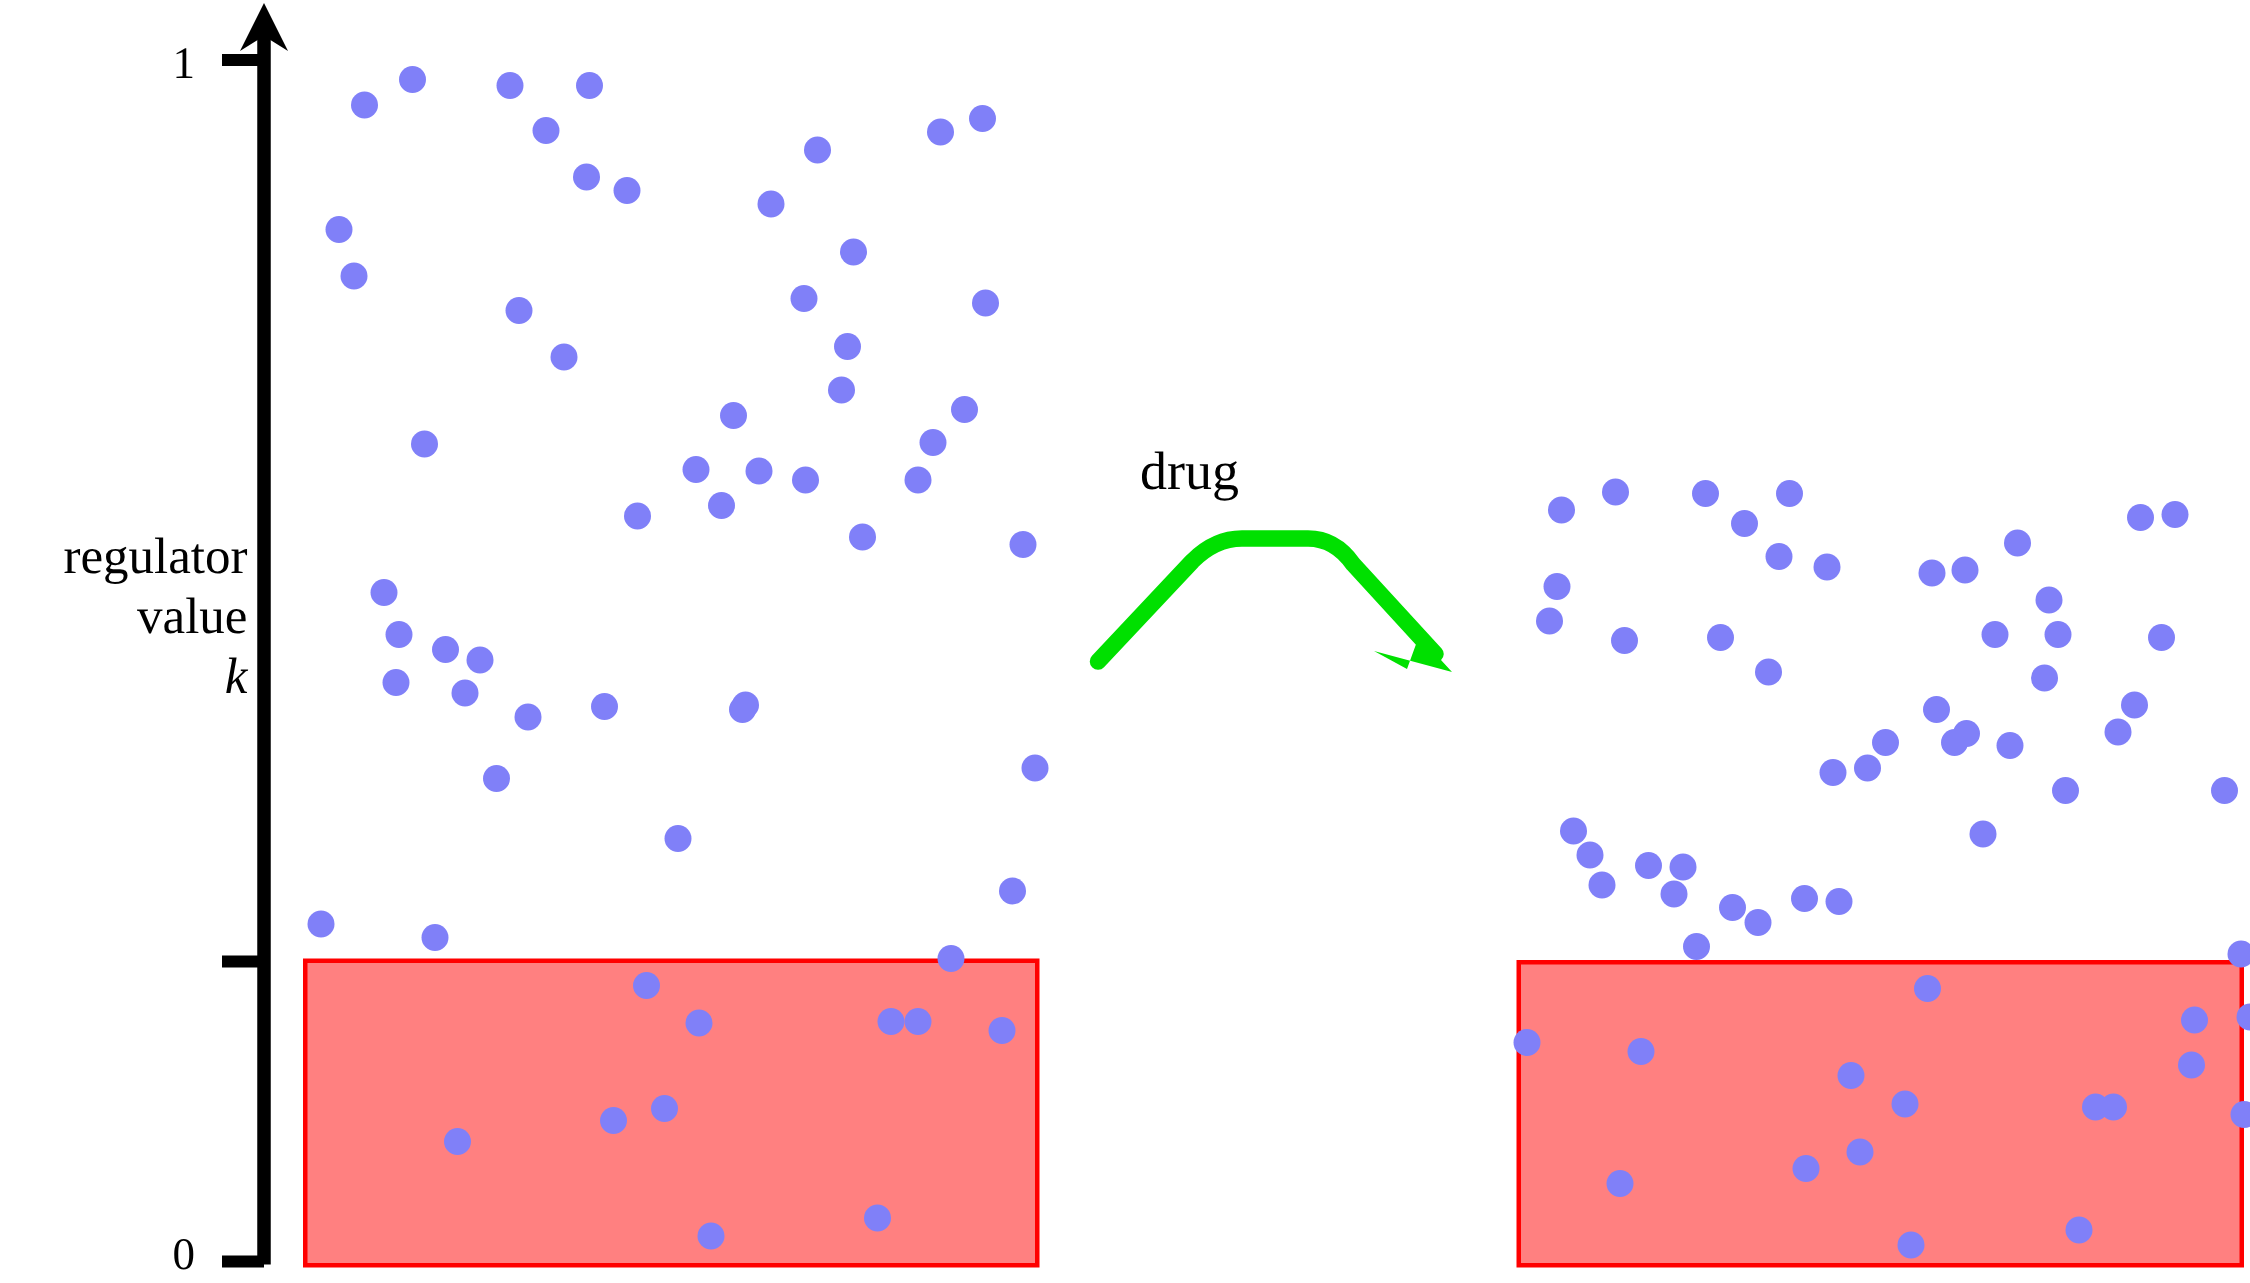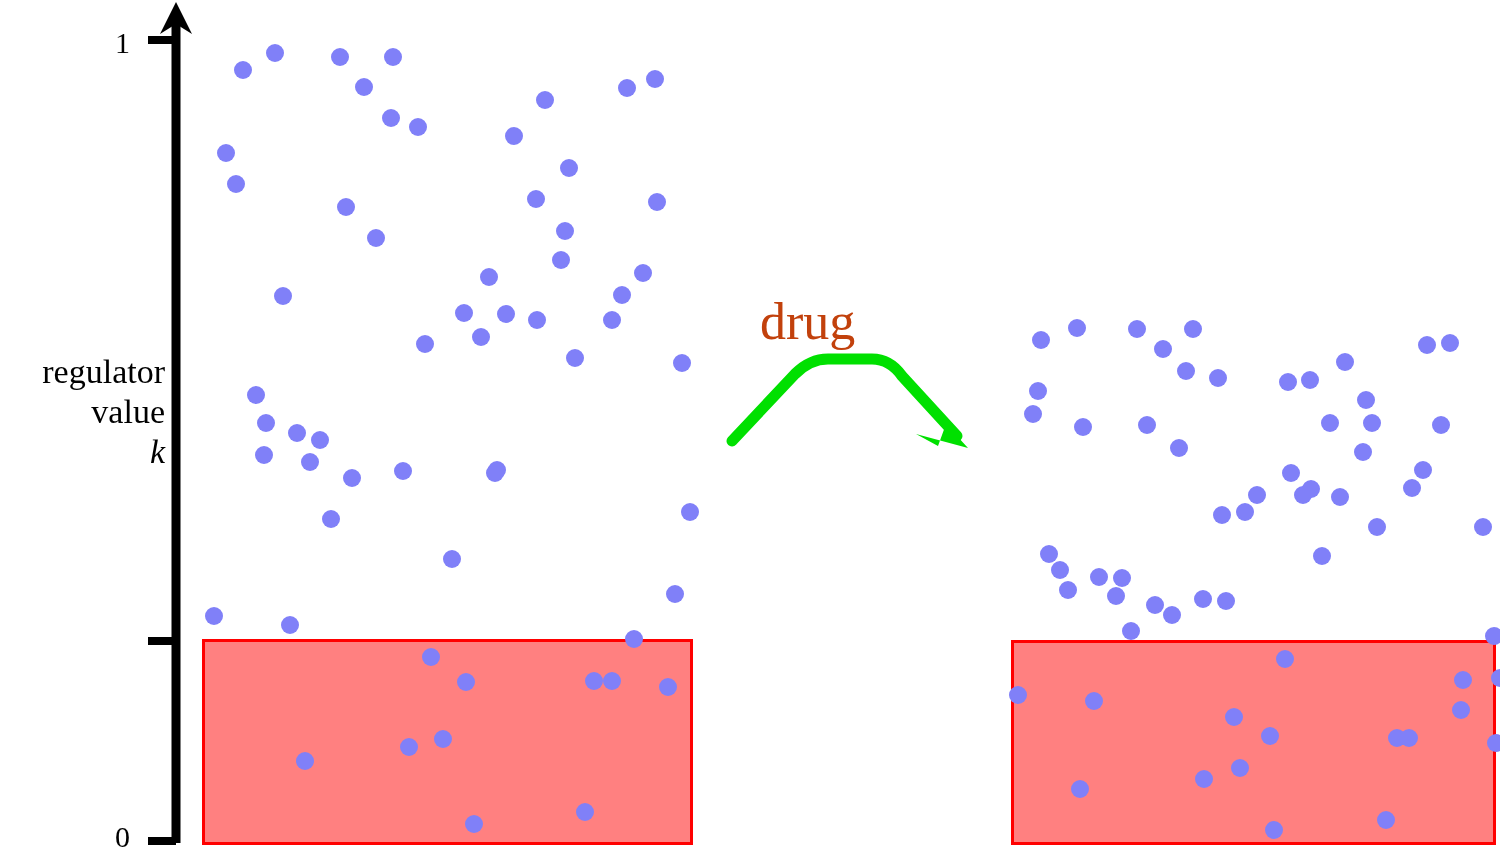--- a/index.html
+++ b/index.html
@@ -59,22 +59,22 @@
   }
   #axis-title .title-symbol {
     display: block;
     font-style: italic;
     font-size: 34px;
   }
   #drug-label {
     position: absolute;
     left: 760px;
     top: 296px;
-    font-size: 52px;
-    color: #c2410c;
+    font-size: 36px;
+    color: #000000;
     line-height: 1;
     white-space: nowrap;
   }
 </style>
 </head>
 <body>
 
 <div id="figure">
 
   <svg class="layer" viewBox="0 0 1500 855">

